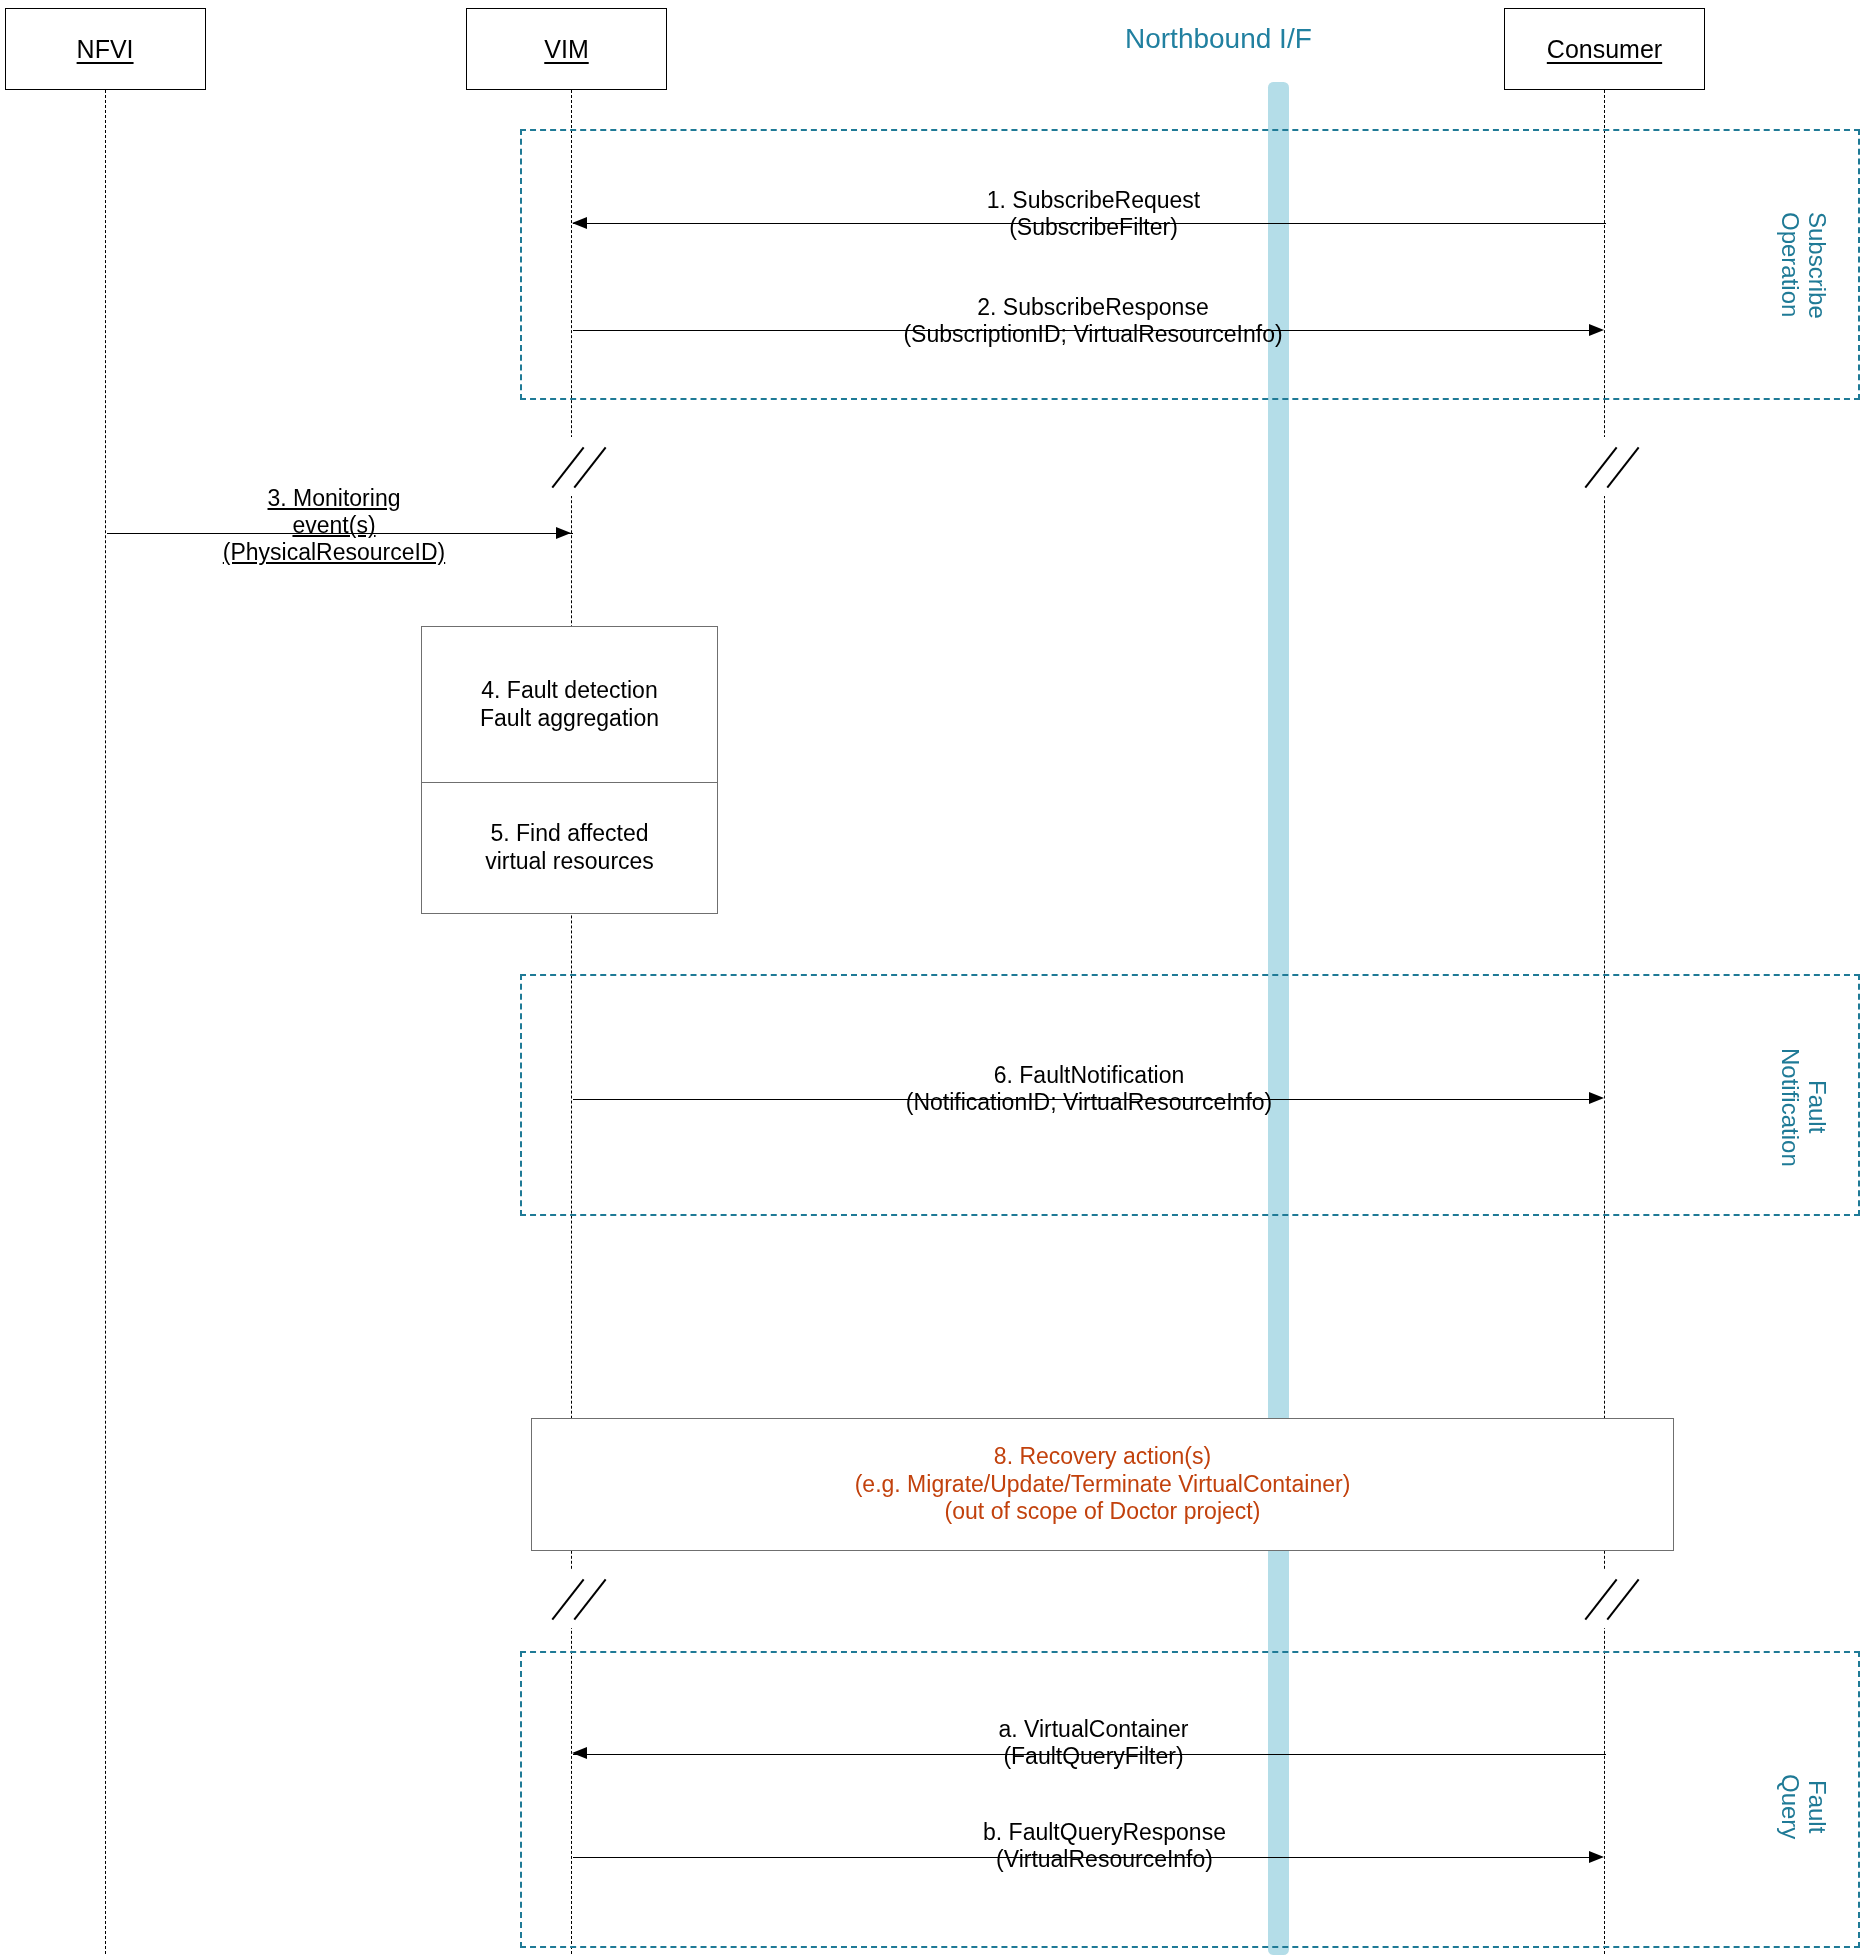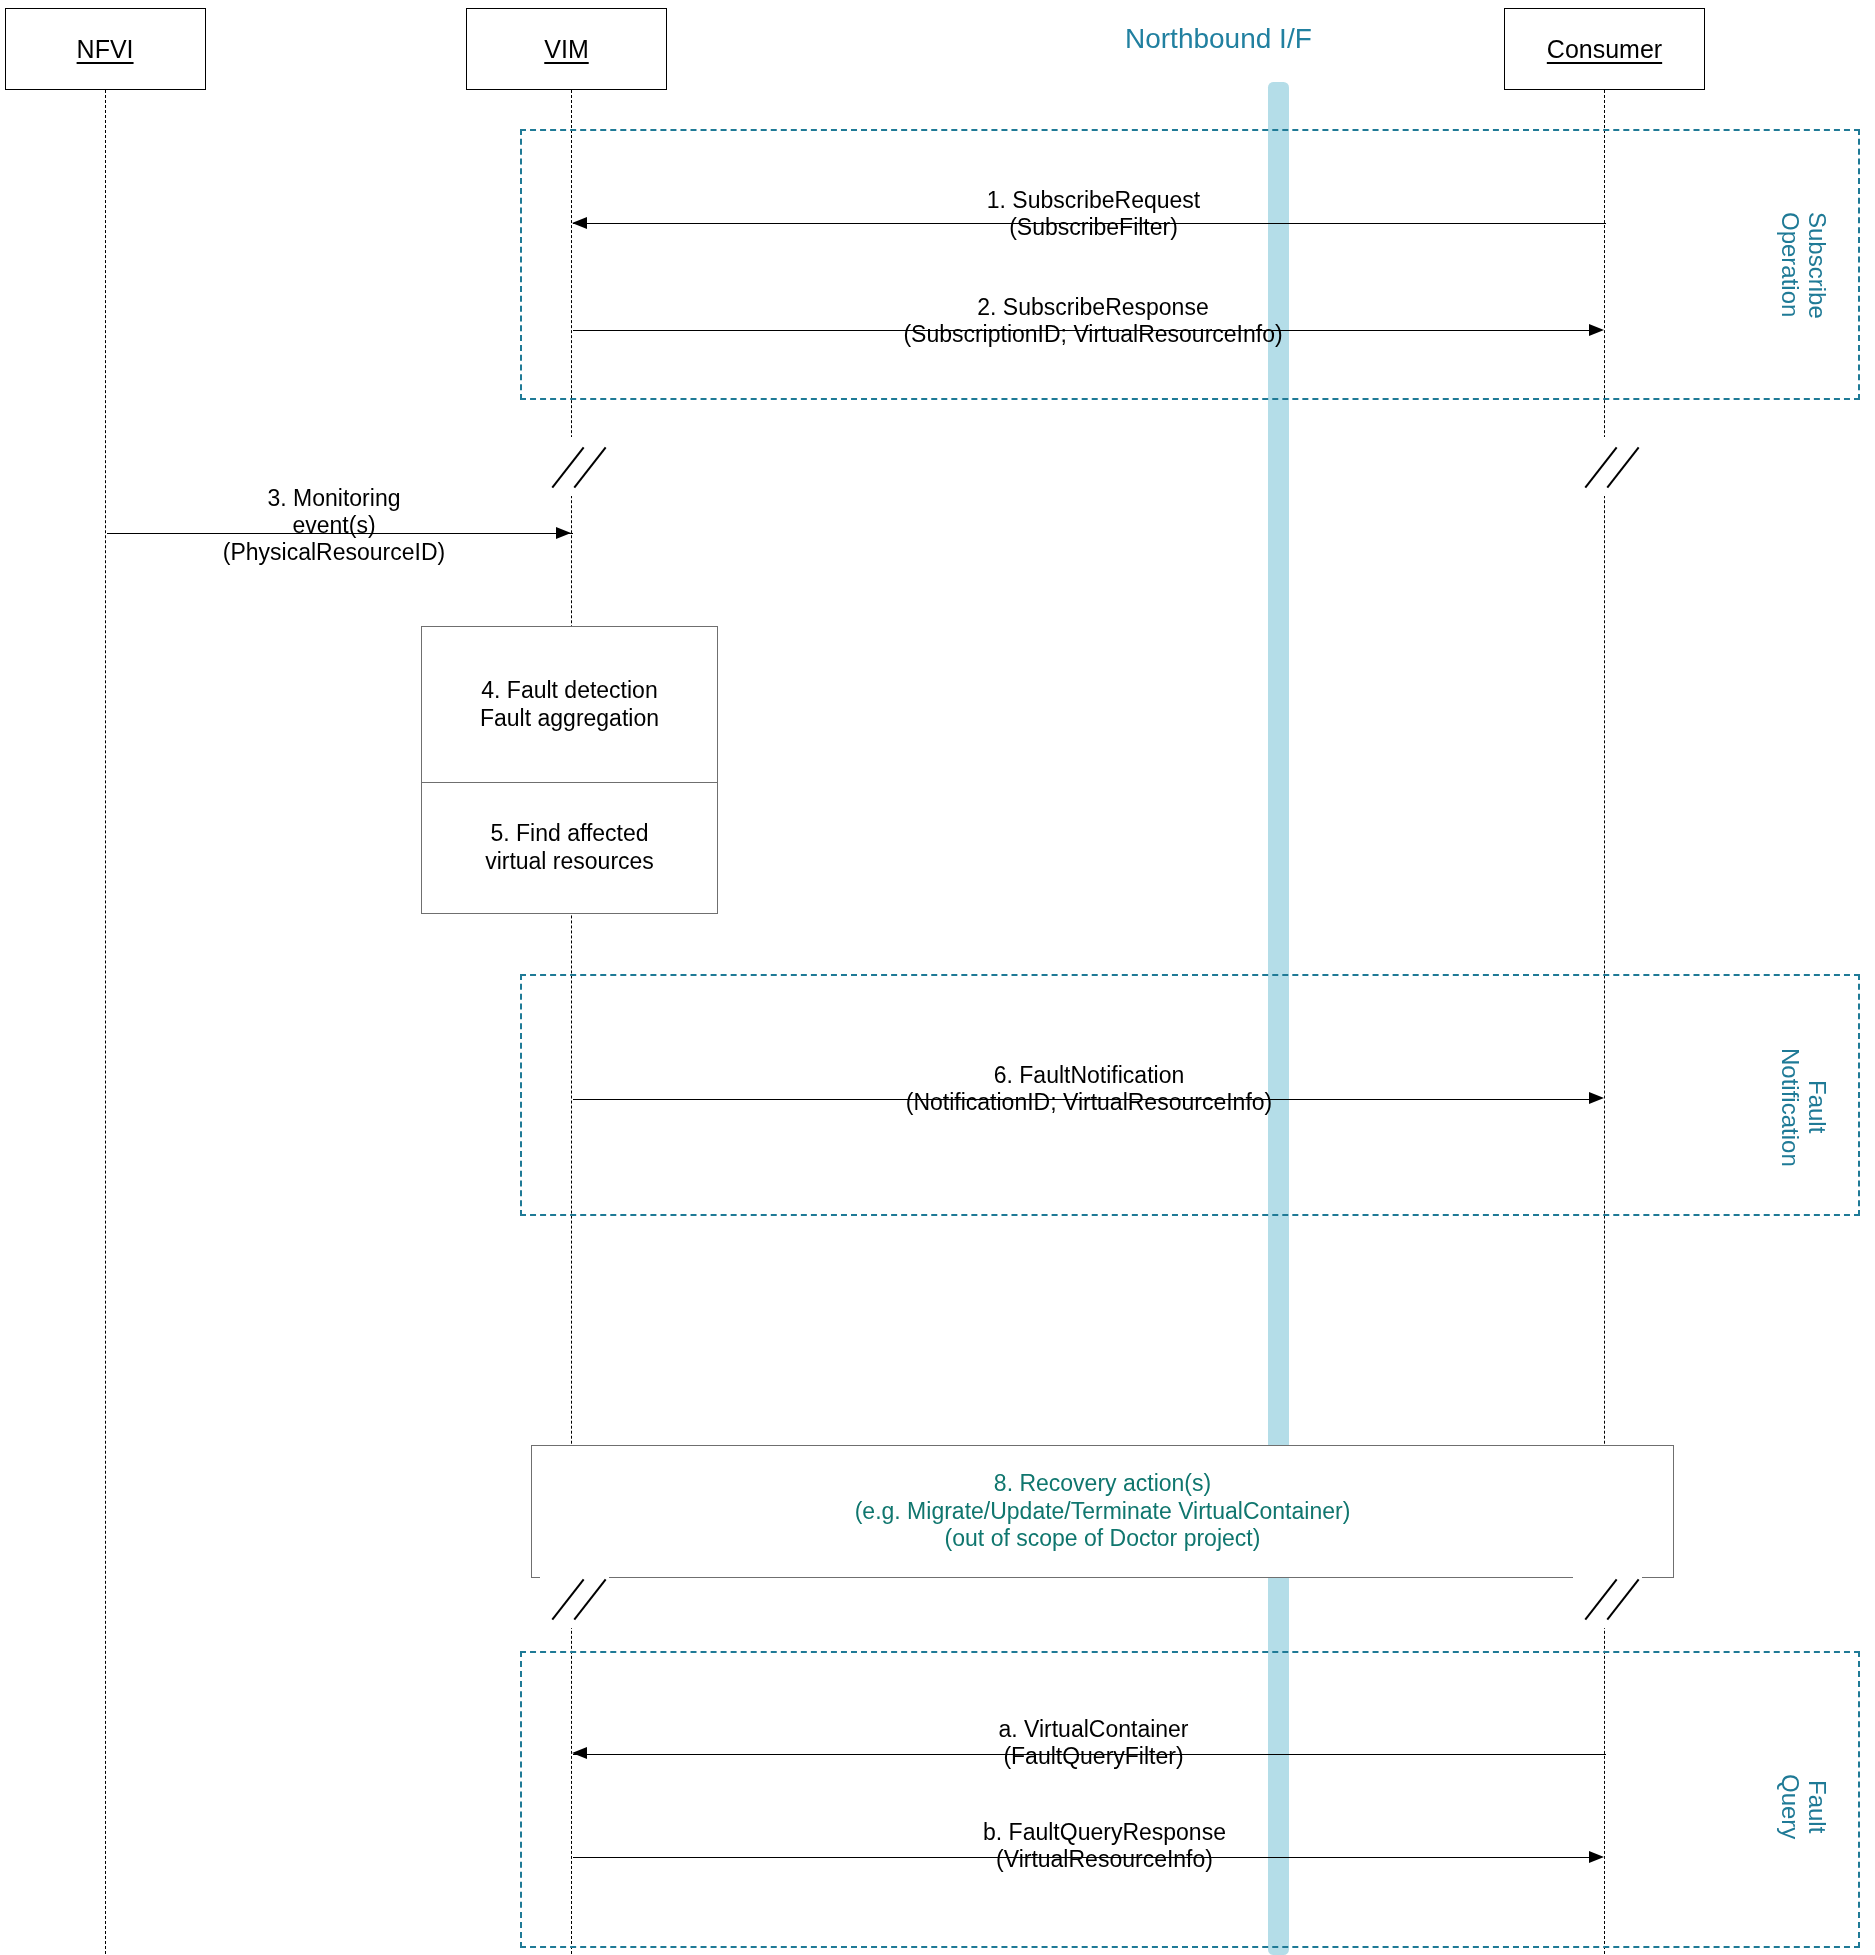--- a/index.html
+++ b/index.html
@@ -112,22 +112,21 @@
     display: flex;
     align-items: center;
     justify-content: center;
     text-align: center;
     font-size: 23px;
     color: #000000;
     line-height: 1.2;
     white-space: pre-line;
   }
   .proc-box.grey-text {
-    color: #0f766e;
-    margin-top: 27px;
+    color: #c2410c;
   }
 
   
   .break-mark {
     position: absolute;
   }
   .break-mark span {
     position: absolute;
     display: block;
     width: 1.8px;
@@ -187,21 +186,21 @@
   </div>
 
   <div class="break-mask" style="left:1573px; top:437px; width:69px; height:59px;"></div>
   <div class="break-mark" style="left:1573px; top:437px; width:69px; height:59px;">
     <span style="left:26.5px; top:4.6px;"></span>
     <span style="left:49px; top:4.6px;"></span>
   </div>
 
   <div class="msg-line" style="left:107px; top:533px; width:466px;"></div>
   <div class="arrow-head arrow-right" style="left:556px; top:527px;"></div>
-  <div class="msg-label" style="left:174px; top:485px; width:320px;">3. Monitoring
+  <div class="msg-label" style="left:174px; top:485px; width:320px;text-decoration:underline;">3. Monitoring
 event(s)
 (PhysicalResourceID)</div>
 
   <div class="proc-box" style="left:421px; top:626px; width:297px; height:157px;">4. Fault detection
 Fault aggregation</div>
 
   <div class="proc-box" style="left:421px; top:782px; width:297px; height:132px;">5. Find affected
 virtual resources</div>
 
   <div class="frame" style="left:520px; top:974px; width:1340px; height:242px;"></div>

